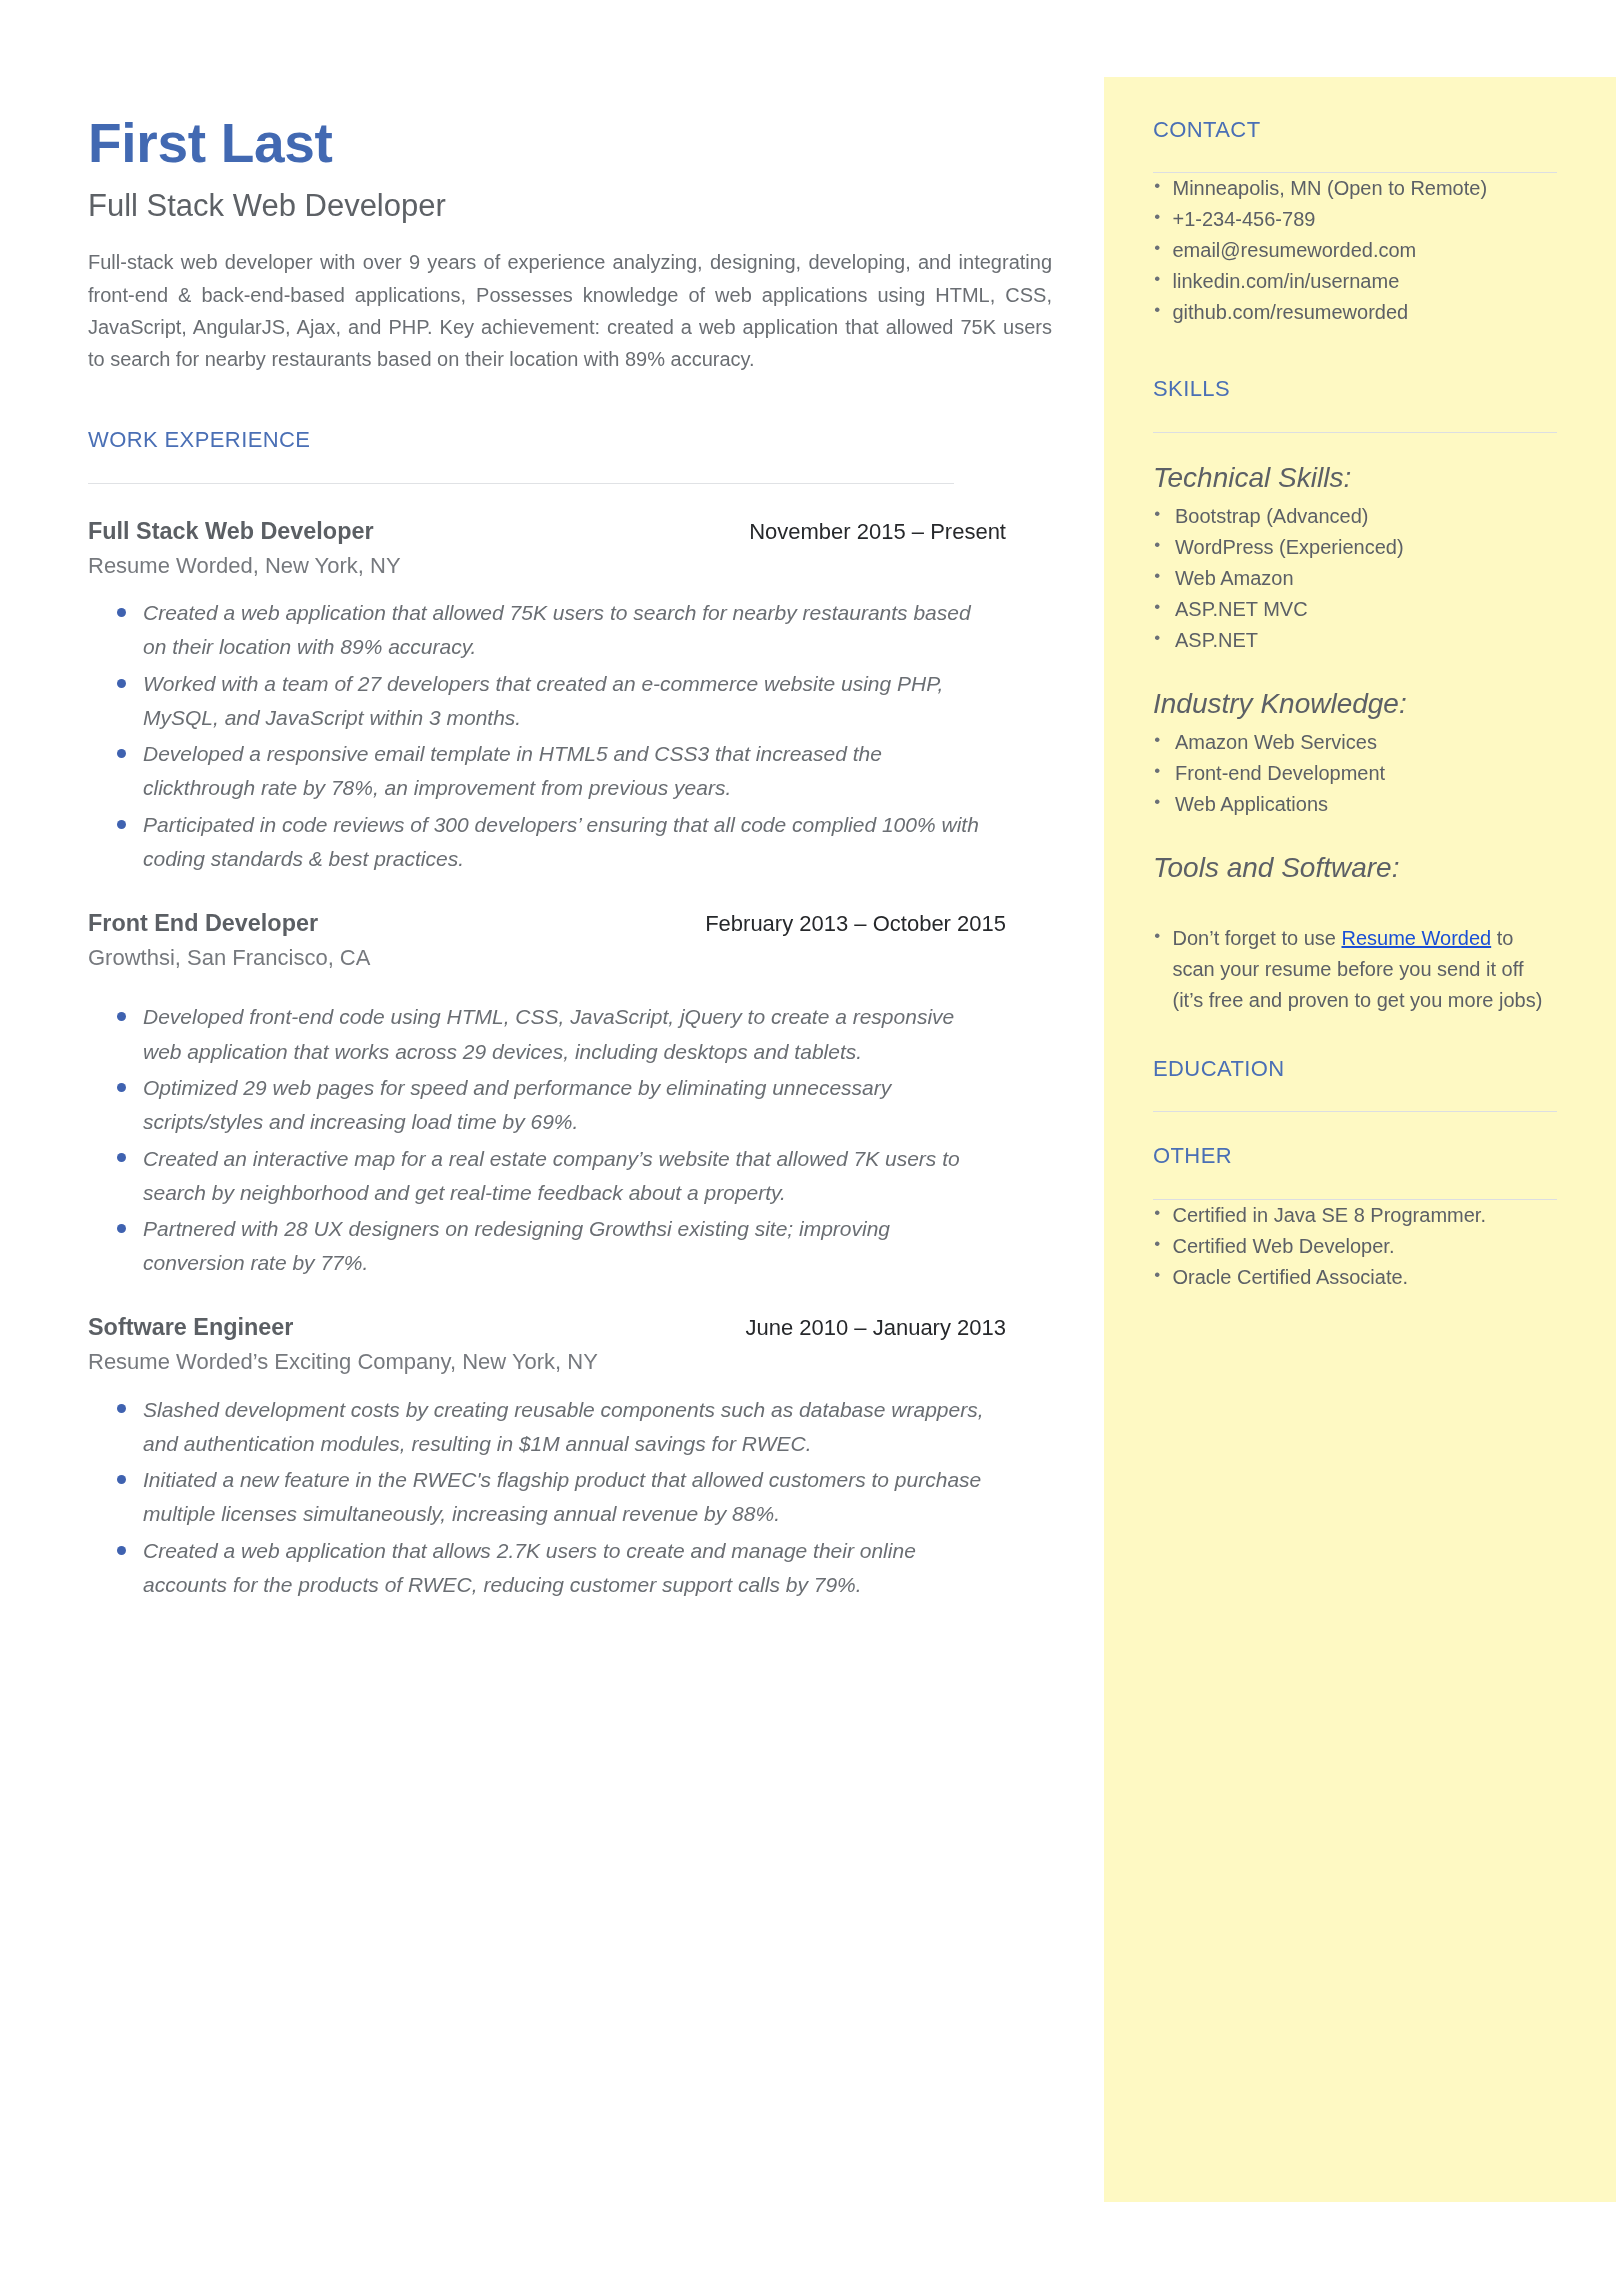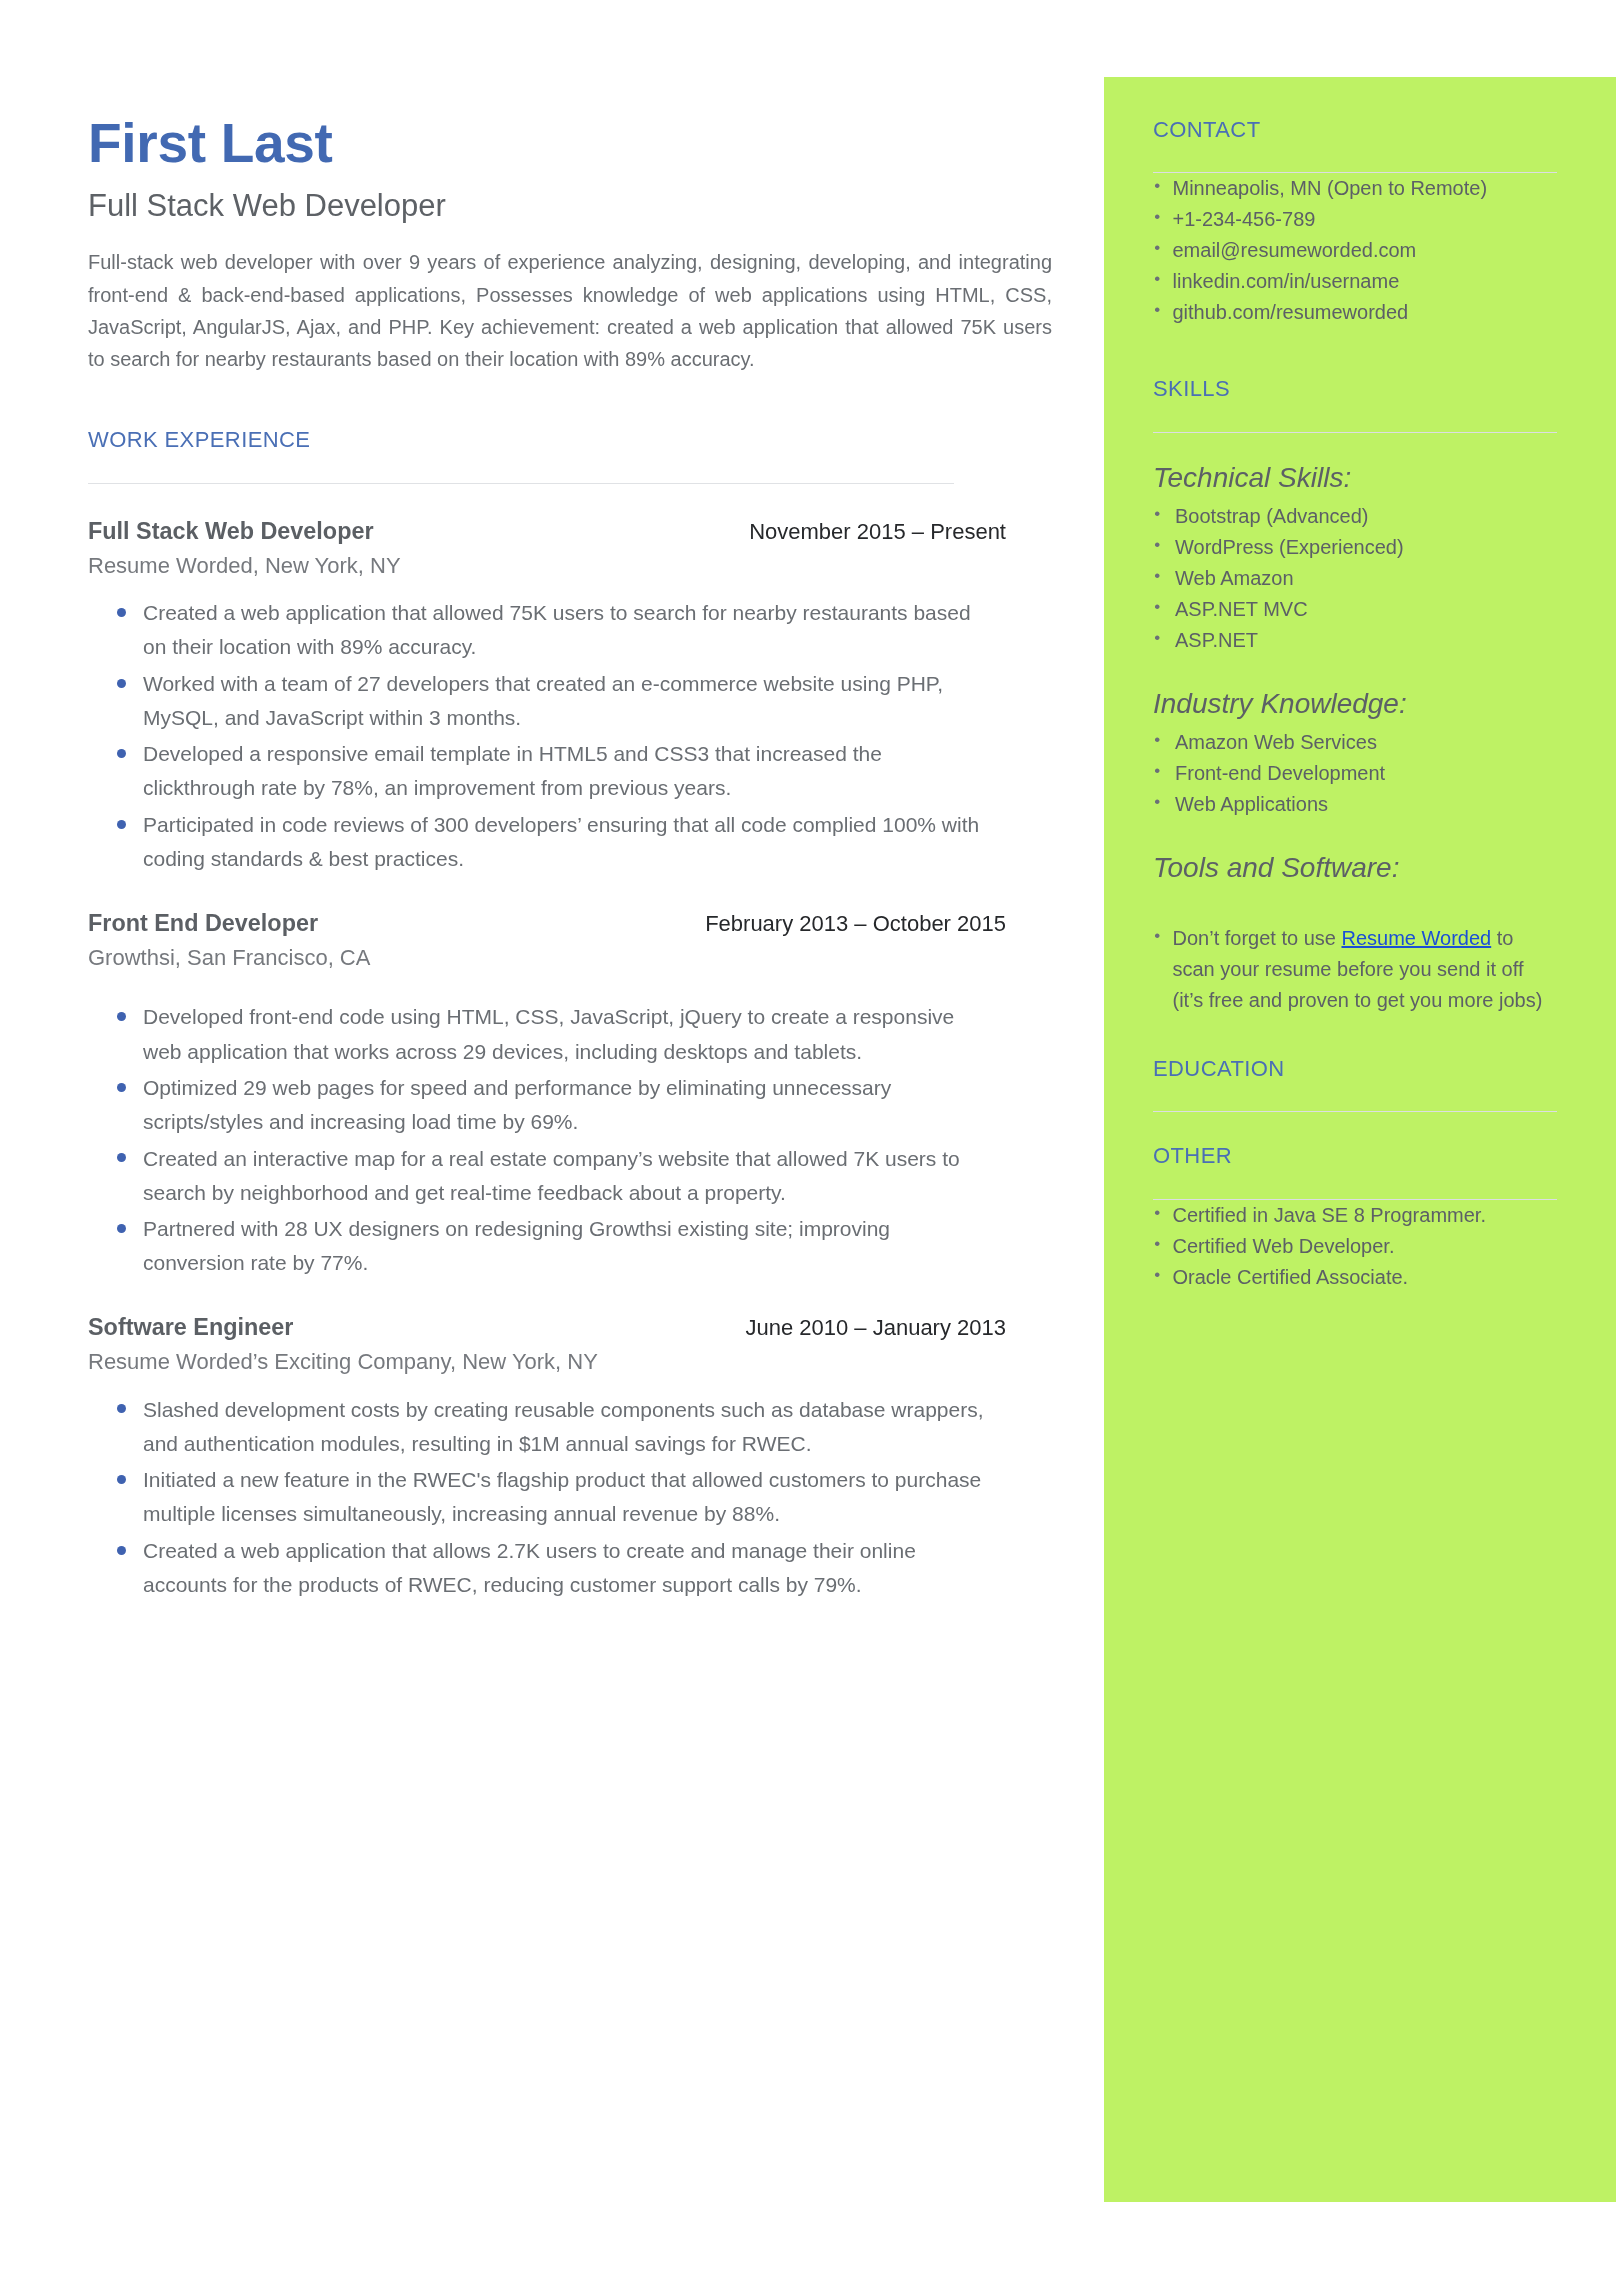--- a/index.html
+++ b/index.html
@@ -15,21 +15,21 @@
     overflow: hidden;
   }
 
   
   .sidebar {
     position: absolute;
     left: 1104px;
     top: 77px;
     width: 513px;
     height: 2125px;
-    background: #bef264;
+    background: #fef9c3;
     box-sizing: border-box;
     padding: 40px 60px 0 49px;
   }
   .side-section { margin-bottom: 0; }
   .side-heading {
     color: #4a6fb5;
     font-size: 22px;
     letter-spacing: 0.4px;
     font-weight: 400;
     margin: 0;
@@ -196,20 +196,21 @@
     margin-top: 6.5px;
     font-size: 22px;
     color: #76797e;
     font-weight: 300;
     line-height: 1.25;
   }
   .bullets {
     margin: 17px 0 0 0;
     padding: 0;
     list-style: none;
+    font-style: italic;
   }
   .bullets li {
     position: relative;
     padding-left: 55px;
     margin-bottom: 2.6px;
     font-size: 21px;
     line-height: 1.62;
     color: #6a6e73;
     font-weight: 300;
     width: 853px;

